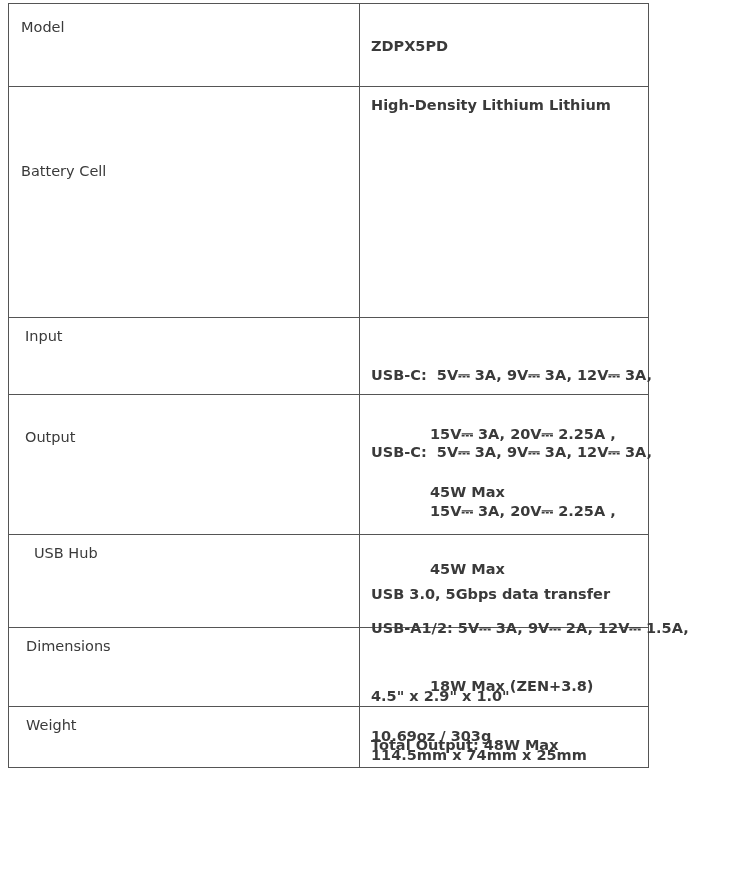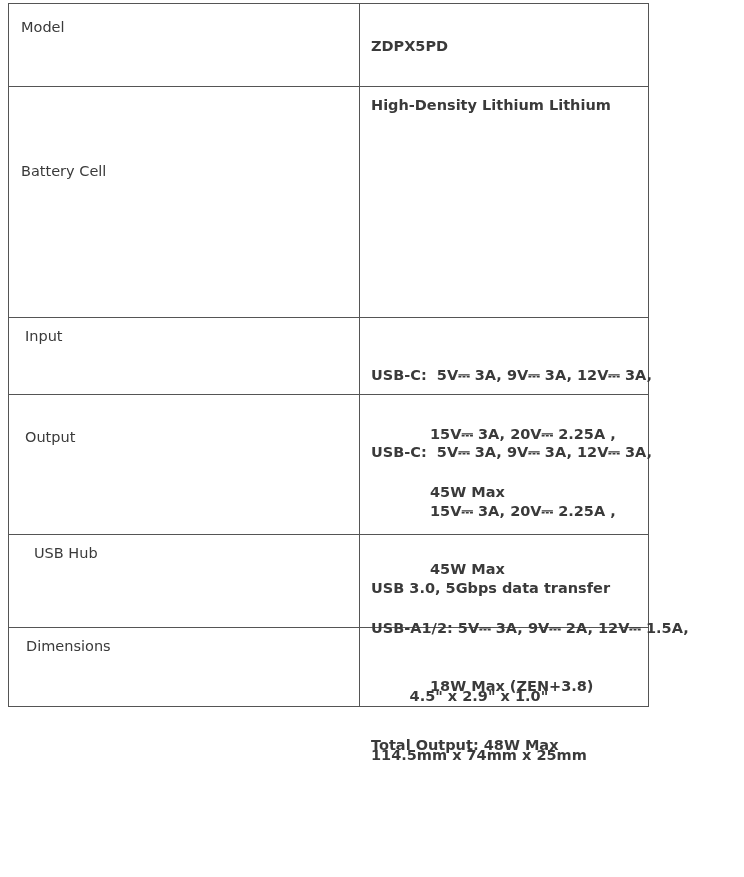--- a/index.html
+++ b/index.html
@@ -87,35 +87,47 @@
   </tr>
 
   <tr style="height:92px;">
     <td class="label">
       <div class="cell" style="height:92px;">
         <span class="label-text" style="left:17px;top:9px;margin-left:8px;">USB Hub</span>
       </div>
     </td>
     <td class="value">
       <div class="cell" style="height:92px;">
-        <span class="value-text" style="top:44px;">USB 3.0, 5Gbps data transfer</span>
+        <span class="value-text" style="top:50px;">USB 3.0, 5Gbps data transfer</span>
       </div>
     </td>
   </tr>
 
-  <tr style="height:78px;text-align:center;">
+  <tr style="height:78px;">
     <td class="label">
       <div class="cell" style="height:78px;">
         <span class="label-text" style="left:17px;top:9px;">Dimensions</span>
       </div>
     </td>
     <td class="value">
       <div class="cell" style="height:78px;">
         <div class="value-text" style="top:20px;">
           <span class="line">4.5" x 2.9" x 1.0"</span>
           <span class="line">114.5mm x 74mm x 25mm</span>
         </div>
       </div>
     </td>
   </tr>
 
+  <tr style="height:60px;">
+    <td class="label">
+      <div class="cell" style="height:60px;">
+        <span class="label-text" style="left:17px;top:9px;">Weight</span>
+      </div>
+    </td>
+    <td class="value">
+      <div class="cell" style="height:60px;">
+        <span class="value-text" style="top:20px;">10.69oz / 303g</span>
+      </div>
+    </td>
+  </tr>
 </tbody>
   </table>
 
 </body></html>

